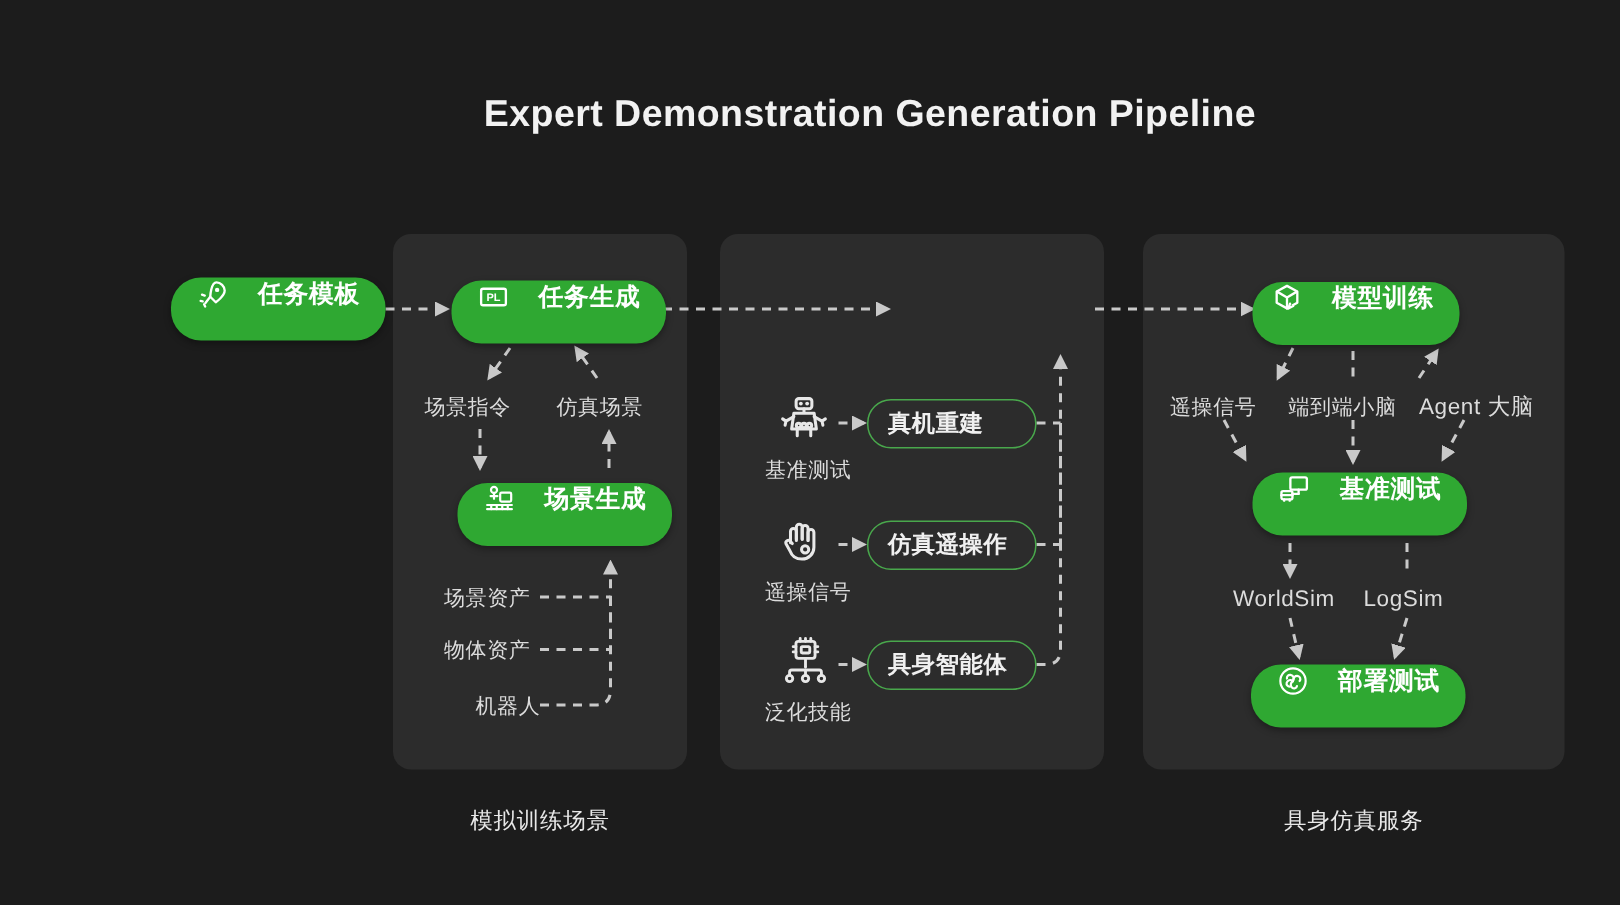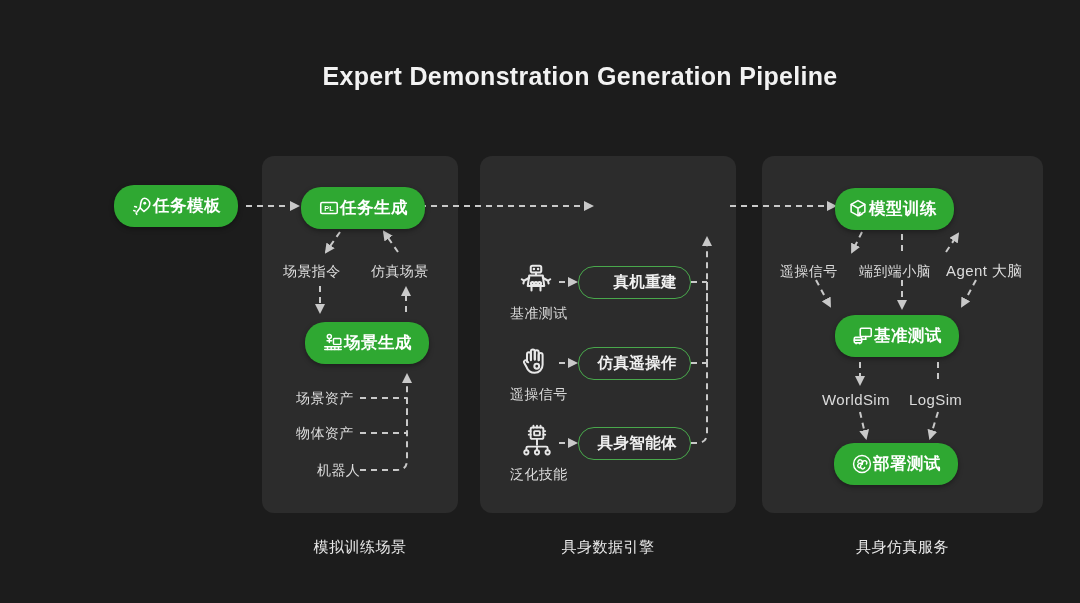--- a/index.html
+++ b/index.html
@@ -33,33 +33,33 @@
     position: absolute; top: 538px;
     font-size: 15px; color: #e8e8e8; text-align: center;
     letter-spacing: .5px;
   }
   #cap-1 { left: 222px; width: 196px; }
   #cap-2 { left: 440px; width: 256px; }
   #cap-3 { left: 722px; width: 281px; }
 
   
   .pill {
-    position: absolute; display: flex; align-items: center; gap: 0;
+    position: absolute; display: flex; gap: 19px;
     height: 42px; padding: 0 17px;
     background: #2fa832; border-radius: 20px;
     box-shadow: 0 2px 5px rgba(0,0,0,.35);
     white-space: nowrap;
   }
   .pill .lbl { font-size: 16.5px; font-weight: 700; color: #ffffff; letter-spacing: .5px; }
   .pill .ico { width: 22px; height: 22px; display: block; flex: 0 0 22px; }
   .pill .ico svg { width: 22px; height: 22px; display: block; }
 
   
   .chip {
-    position: absolute; display: flex; align-items: center; justify-content: flex-end;
+    position: absolute; display: flex; align-items: center; justify-content: flex-start;
     height: 33px; padding: 0 13px;
     border: 1.6px solid #49a84c; border-radius: 16px;
     background: #2c2c2c; white-space: nowrap;
   }
   .chip .lbl { font-size: 15.5px; font-weight: 600; color: #f0f0f0; letter-spacing: .4px; }
 
   
   .note {
     position: absolute; font-size: 14px; color: #dcdcdc;
     white-space: nowrap; letter-spacing: .4px;
@@ -229,21 +229,20 @@
       <circle cx="12" cy="20" r="1.5"></circle>
       <circle cx="19.5" cy="20" r="1.5"></circle>
       <path d="M12 16v2.5"></path>
     </svg>
   </div>
   <div class="note" style="left:470px; top:466px;text-align:center;">泛化技能</div>
   <div class="chip" style="left:538px; top:427px; width:113px;">
     <span class="lbl">具身智能体</span>
   </div>
 
-  <div class="caption" id="cap-2">具身数据引擎</div>
 
   <div class="pill" style="left:795px; top:188px;padding-left:12px;">
     <span class="ico">
       <svg viewBox="0 0 24 24" fill="none" stroke="#fff" stroke-width="1.7" stroke-linecap="round" stroke-linejoin="round">
         <path d="M12 2.8l7.5 4.1v8.2L12 19.2 4.5 15.1V6.9z"></path>
         <path d="M12 11.2L19.2 7M12 11.2L4.8 7M12 11.2v8"></path>
         <path d="M16.5 17.5l-3.5 1.8 1.2-3.6" fill="#2fa832"></path>
       </svg>
     </span>
     <span class="lbl">模型训练</span>

